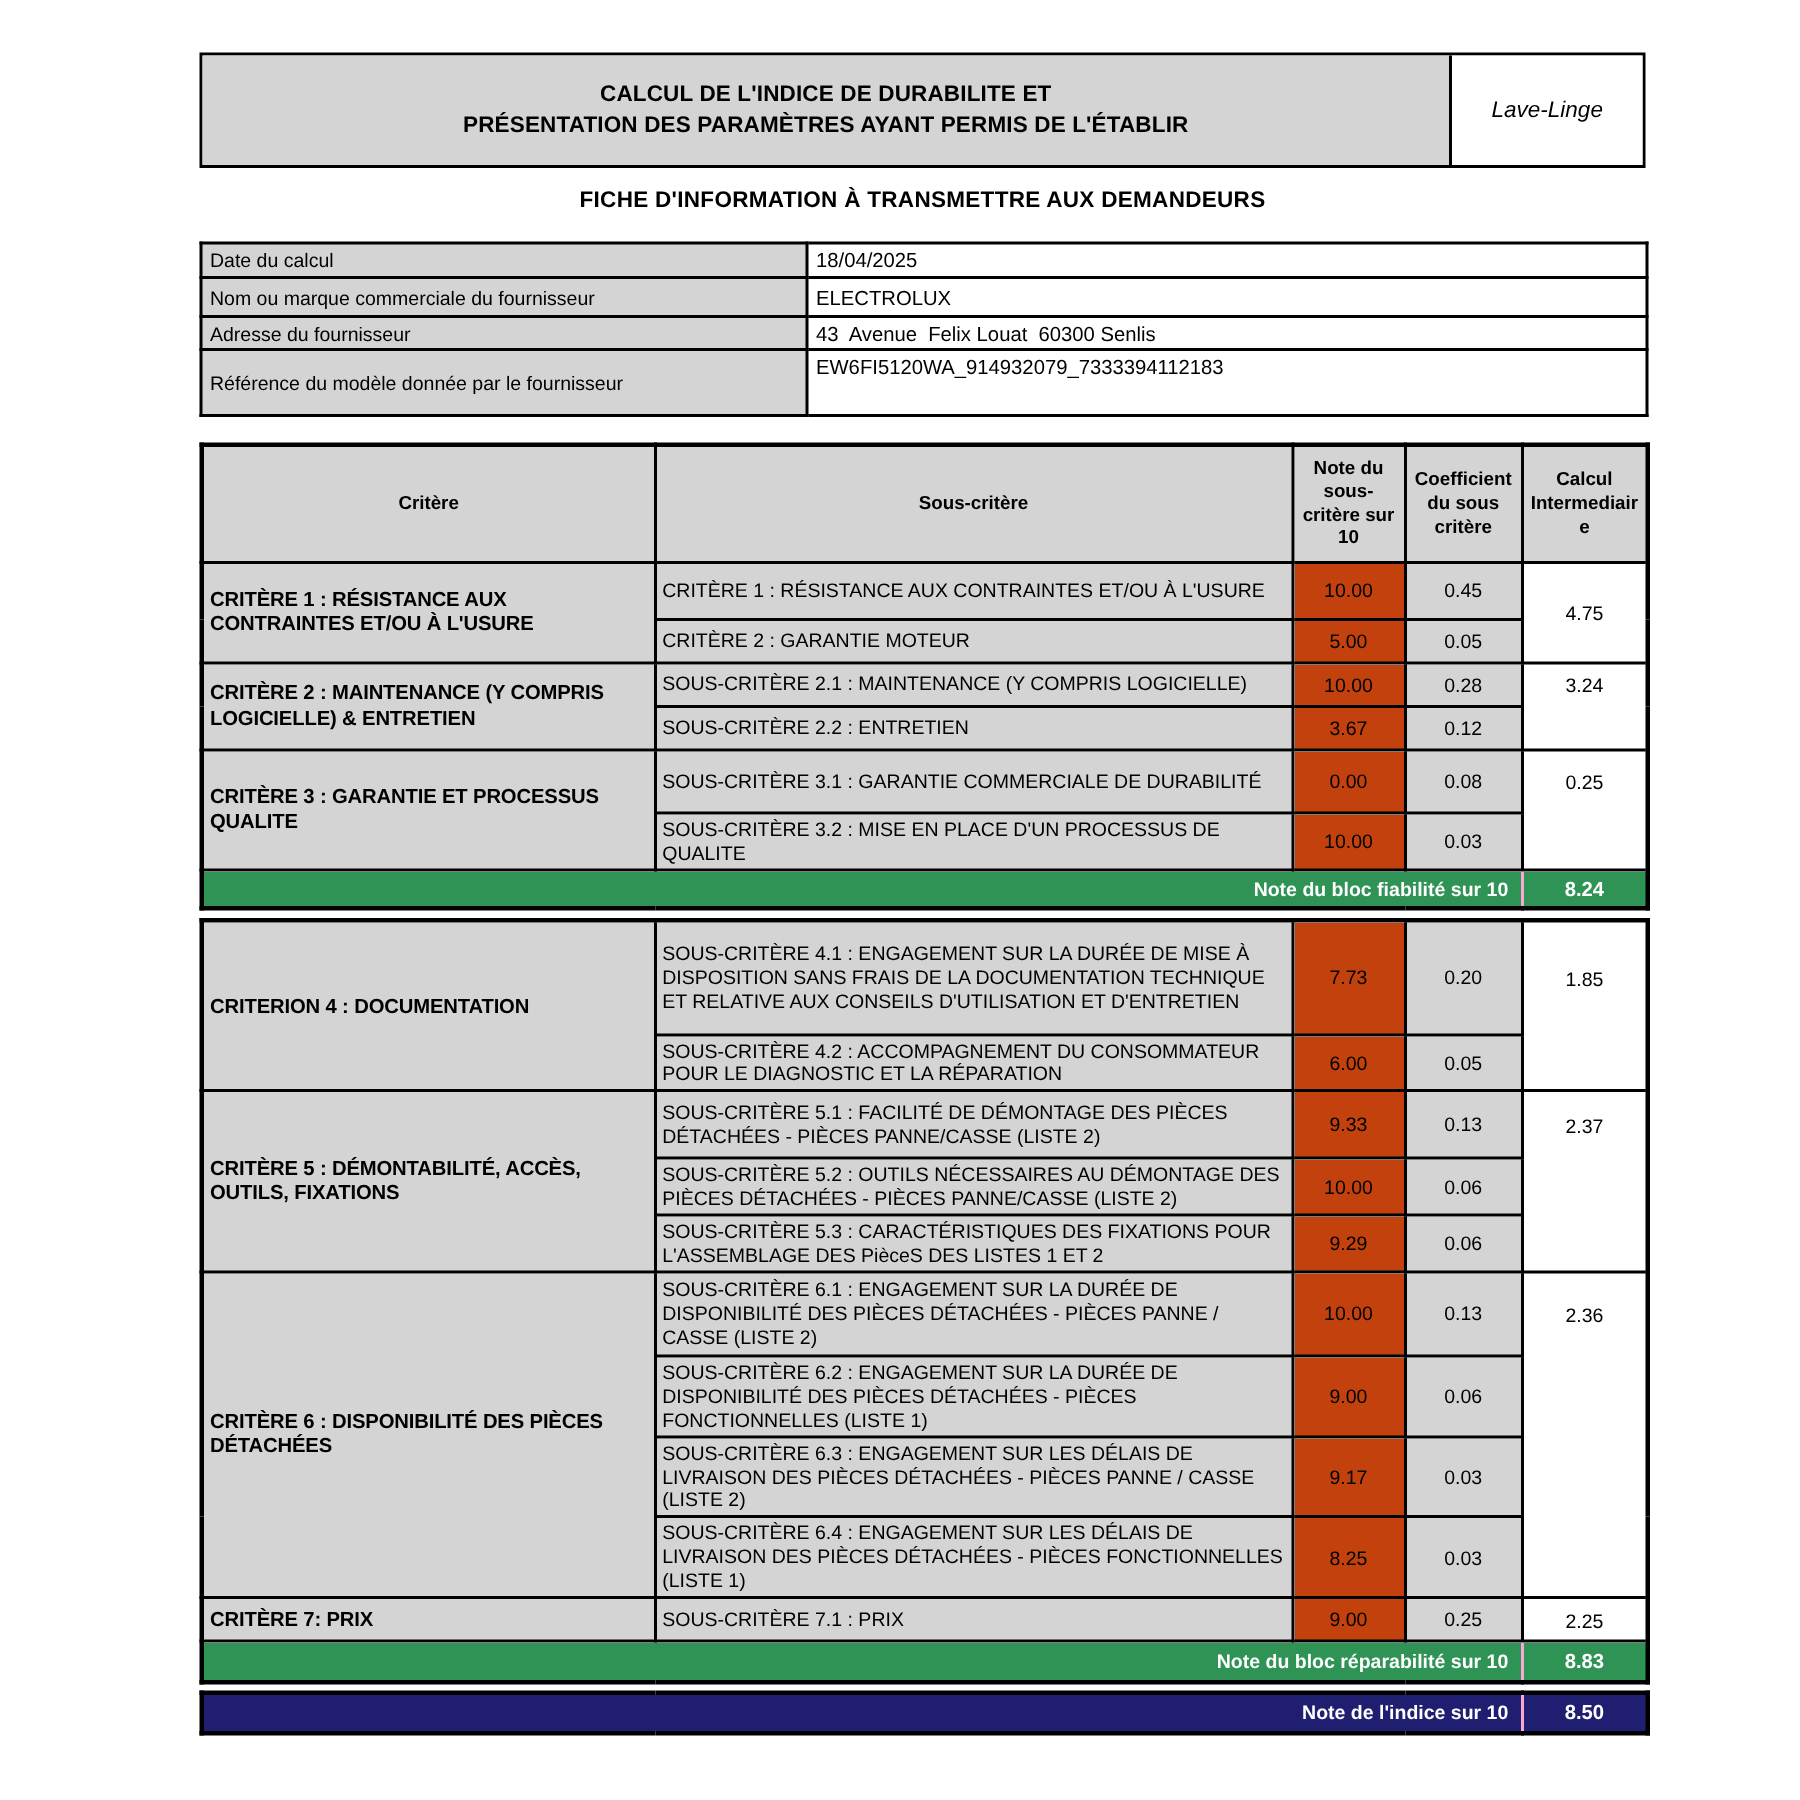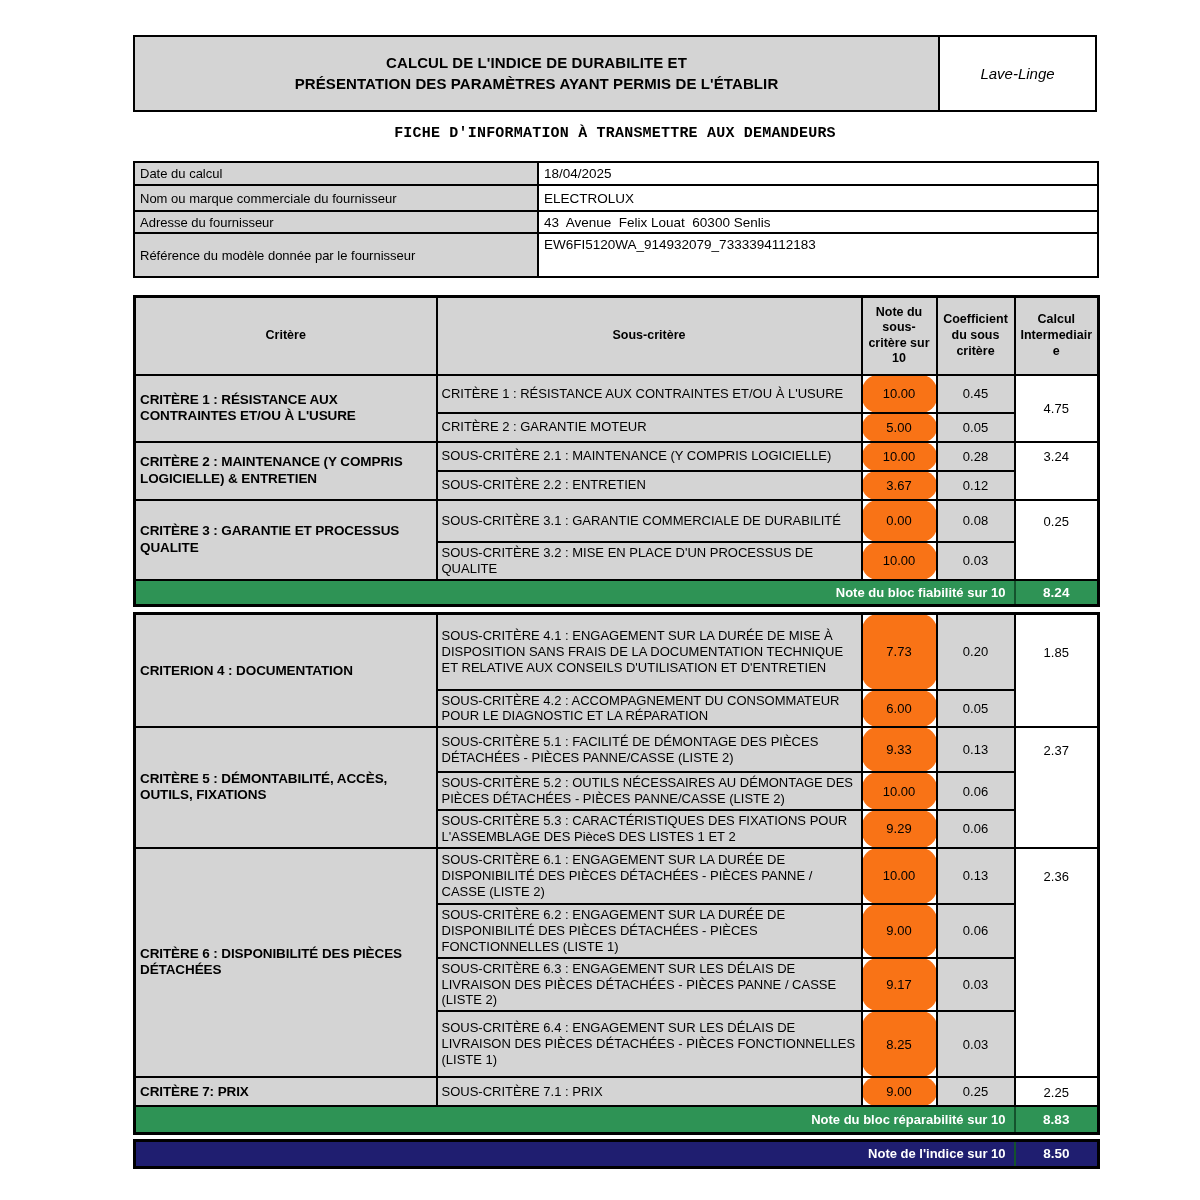--- a/index.html
+++ b/index.html
@@ -19,25 +19,25 @@
   .page{width:964px;margin:35px 0 0 133px;}
 
   
   .header-box{border:2px solid #000;display:flex;height:77px;}
   .title-area{
     background:var(--gray);flex:1;border-right:2px solid #000;
     display:flex;flex-direction:column;justify-content:center;align-items:center;
     text-align:center;font-weight:bold;font-size:15px;line-height:1.35;letter-spacing:.1px;
   }
   .product-box{
-    width:155px;display:flex;justify-content:center;align-items:center;
+    width:127px;display:flex;justify-content:center;align-items:center;
     background:#fff;font-style:italic;font-size:15px;
   }
   .subtitle{
-    margin-top:13px;text-align:center;font-weight:bold;font-size:15px;letter-spacing:.2px;font-family:Liberation Mono, monospace;
+    margin-top:13px;text-align:center;font-weight:bold;font-size:15px;letter-spacing:.2px;
   }
 
   
   table{border-collapse:collapse;table-layout:fixed;}
   .info-table{width:964px;margin-top:19px;border:2px solid #000;}
   .info-table td{border:2px solid #000;padding:1px 5px;vertical-align:middle;}
   .info-label{background:var(--gray);font-size:13px;}
   .info-value{background:#fff;font-size:13.5px;white-space:pre-wrap;}
   .info-value.top{vertical-align:top;padding-top:3px;}
 
@@ -51,24 +51,24 @@
   }
   .crit{
     background:var(--gray);font-weight:bold;font-size:13.5px;line-height:1.2;
     text-align:left;vertical-align:middle;padding:2px 4px;letter-spacing:-.1px;
   }
   .sub{
     background:var(--gray);font-size:13px;line-height:1.22;
     text-align:left;vertical-align:middle;padding:2px 4px;
   }
   .num{font-size:13px;text-align:center;vertical-align:middle;}
-  .note{background:#f97316;border-radius:16px;}
+  .note{background:#c2410c;}
   .coeff{background:var(--gray);}
   .calc{background:#fff;font-size:13px;text-align:center;vertical-align:top;}
-  .summary td{border:2px solid #14532d;}
+  .summary td{border:2px solid #f9a8d4;}
   .green-row td{background:var(--green);color:#fff;}
   .navy-row td{background:var(--navy);color:#fff;}
   .sum-label{
     text-align:right;font-weight:bold;font-size:13px;padding:2px 8px;vertical-align:middle;
   }
   .sum-value{
     text-align:center;font-weight:bold;font-size:13.5px;vertical-align:middle;
   }
 </style>
 </head>
@@ -224,21 +224,21 @@
         <tr class="crit-row" style="height: 54px;">
           <td class="sub">SOUS-CRITÈRE 6.2 : ENGAGEMENT SUR LA DURÉE DE DISPONIBILITÉ DES PIÈCES DÉTACHÉES - PIÈCES FONCTIONNELLES (LISTE 1)</td>
           <td class="num note">9.00</td>
           <td class="num coeff">0.06</td>
         </tr>
         <tr class="crit-row" style="height: 48px;">
           <td class="sub">SOUS-CRITÈRE 6.3 : ENGAGEMENT SUR LES DÉLAIS DE LIVRAISON DES PIÈCES DÉTACHÉES - PIÈCES PANNE / CASSE (LISTE 2)</td>
           <td class="num note">9.17</td>
           <td class="num coeff">0.03</td>
         </tr>
-        <tr class="crit-row" style="height: 66px;">
+        <tr class="crit-row" style="height: 54px;">
           <td class="sub">SOUS-CRITÈRE 6.4 : ENGAGEMENT SUR LES DÉLAIS DE LIVRAISON DES PIÈCES DÉTACHÉES - PIÈCES FONCTIONNELLES (LISTE 1)</td>
           <td class="num note">8.25</td>
           <td class="num coeff">0.03</td>
         </tr>
         <tr class="crit-row" style="height: 29px;">
           <td class="crit" rowspan="1">CRITÈRE 7: PRIX</td>
           <td class="sub">SOUS-CRITÈRE 7.1 : PRIX</td>
           <td class="num note">9.00</td>
           <td class="num coeff">0.25</td>
           <td class="calc" rowspan="1" style="padding-top: 6.5px;">2.25</td>

